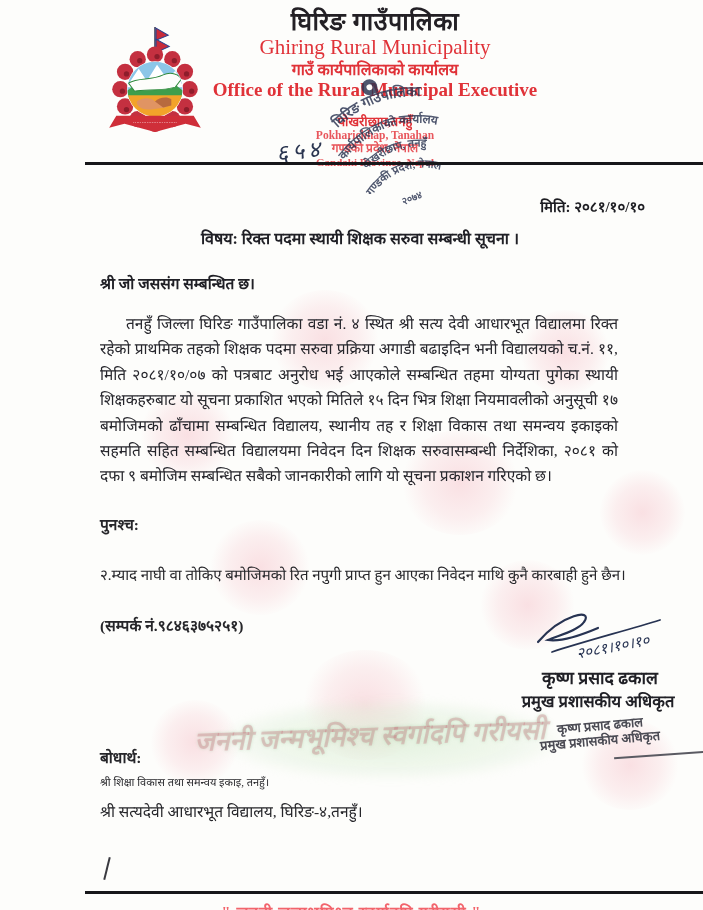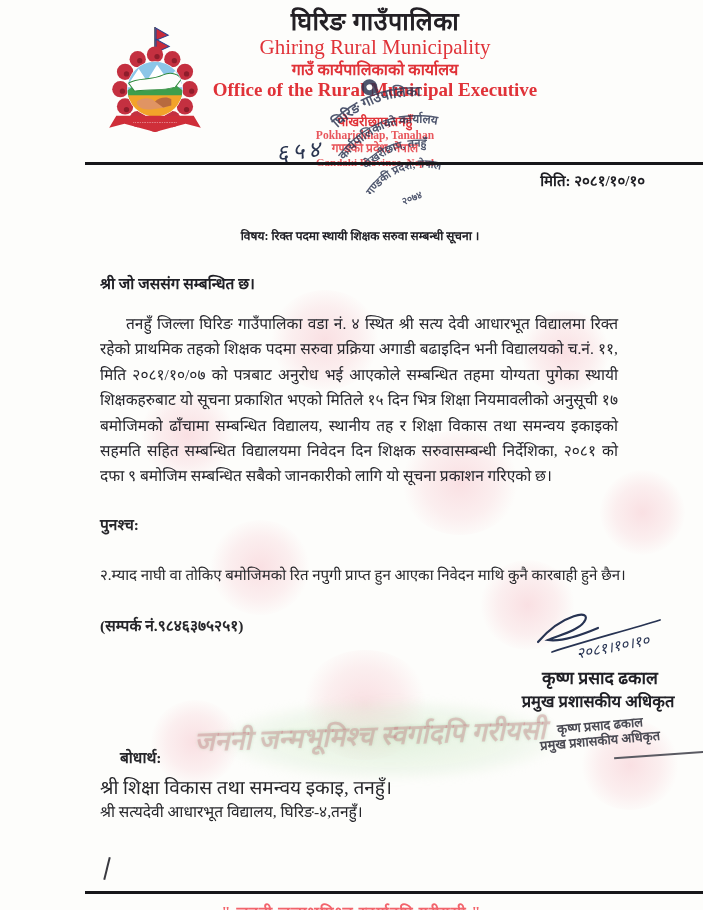--- a/index.html
+++ b/index.html
@@ -23,24 +23,24 @@
   .hdr .en-place{font-size:11.5px;font-weight:bold;color:#e8565c;}
   .hdr .np-prov{font-size:12px;font-weight:600;color:#e8565c;}
   .hdr .en-prov{font-size:11px;font-weight:bold;color:#e8565c;}
   
   .meta{position:absolute;left:113px;top:126px;font-size:13.5px;color:#1f1f24;line-height:1.5;}
   .dispatch-hand{position:absolute;left:276px;top:134px;font-size:23px;font-style:italic;
     color:#2a3550;transform:rotate(-6deg);letter-spacing:4px;font-family:"DejaVu Serif",serif;}
   .rule{position:absolute;left:85px;width:618px;height:3px;background:#17171a;}
   .rule-top{top:162px;}
   .rule-bottom{top:891px;}
-  .date-line{position:absolute;right:58px;top:170px;font-size:15px;font-weight:bold;color:#1d1d22;margin-left:48px;}
+  .date-line{position:absolute;right:58px;top:196px;font-size:15px;font-weight:bold;color:#1d1d22;margin-left:48px;}
   
   .subject{position:absolute;left:140px;top:227px;width:440px;text-align:center;
-    font-size:12px;font-weight:bold;color:#202026;}
+    font-size:16px;font-weight:bold;color:#202026;}
   .salutation{position:absolute;left:100px;top:272px;font-size:15.5px;font-weight:bold;color:#202026;}
   .body-par{position:absolute;left:100px;top:311px;width:518px;font-size:15.5px;
     line-height:25.4px;text-align:justify;text-indent:26px;color:#26262c;}
   .ps-head{position:absolute;left:100px;top:513px;font-size:15.5px;font-weight:bold;}
   .ps1{position:absolute;left:100px;top:537px;width:548px;font-size:15.5px;line-height:26px;}
   .ps1 .email{font-family:"Liberation Serif",serif;font-weight:bold;border-bottom:1.6px solid #1d1d22;padding:0 10px 1px 2px;}
   .ps2{position:absolute;left:100px;top:564px;width:580px;font-size:15px;white-space:nowrap;}
   .contact{position:absolute;left:100px;top:614px;font-size:15.5px;font-weight:bold;}
   
   .sig-svg{position:absolute;left:532px;top:608px;}
@@ -51,22 +51,22 @@
   .sig-stamp-name{position:absolute;left:505px;top:716px;width:190px;text-align:center;
     font-size:13px;font-weight:bold;color:#4b4b54;transform:rotate(-5deg);}
   .sig-stamp-title{position:absolute;left:500px;top:731px;width:200px;text-align:center;
     font-size:13px;font-weight:bold;color:#4b4b54;transform:rotate(-5deg);}
   .sig-underline{position:absolute;left:614px;top:754px;width:92px;height:2px;background:#5a5a62;transform:rotate(-4deg);}
   
   .watermark{position:absolute;left:120px;top:716px;width:500px;text-align:center;
     font-size:27px;font-style:italic;font-weight:bold;color:rgba(205,100,120,.30);
     transform:rotate(-2deg);text-shadow:0 0 3px rgba(170,210,170,.5);pointer-events:none;}
   
-  .cc-head{position:absolute;left:100px;top:746px;font-size:15.5px;font-weight:bold;margin-left:20px;}
-  .cc1{position:absolute;left:100px;top:774px;font-size:19px;font-family:Liberation Serif, serif;}
+  .cc-head{position:absolute;left:100px;top:746px;font-size:15.5px;font-weight:bold;}
+  .cc1{position:absolute;left:100px;top:774px;font-size:11px;font-family:Liberation Serif, serif;}
   .cc2{position:absolute;left:100px;top:800px;font-size:15.5px;}
   .stray-mark{position:absolute;left:106px;top:857px;width:2px;height:23px;background:#3a3a40;transform:rotate(14deg);}
   
   .footer-slogan{position:absolute;left:0;right:0;top:901px;text-align:center;
     font-size:16px;font-weight:bold;color:#f2646c;letter-spacing:1px;}
   
   .round-stamp{position:absolute;left:292px;top:58px;transform:rotate(-21deg);opacity:.92;}
   
   .logo{position:absolute;left:103px;top:24px;}
 </style>

